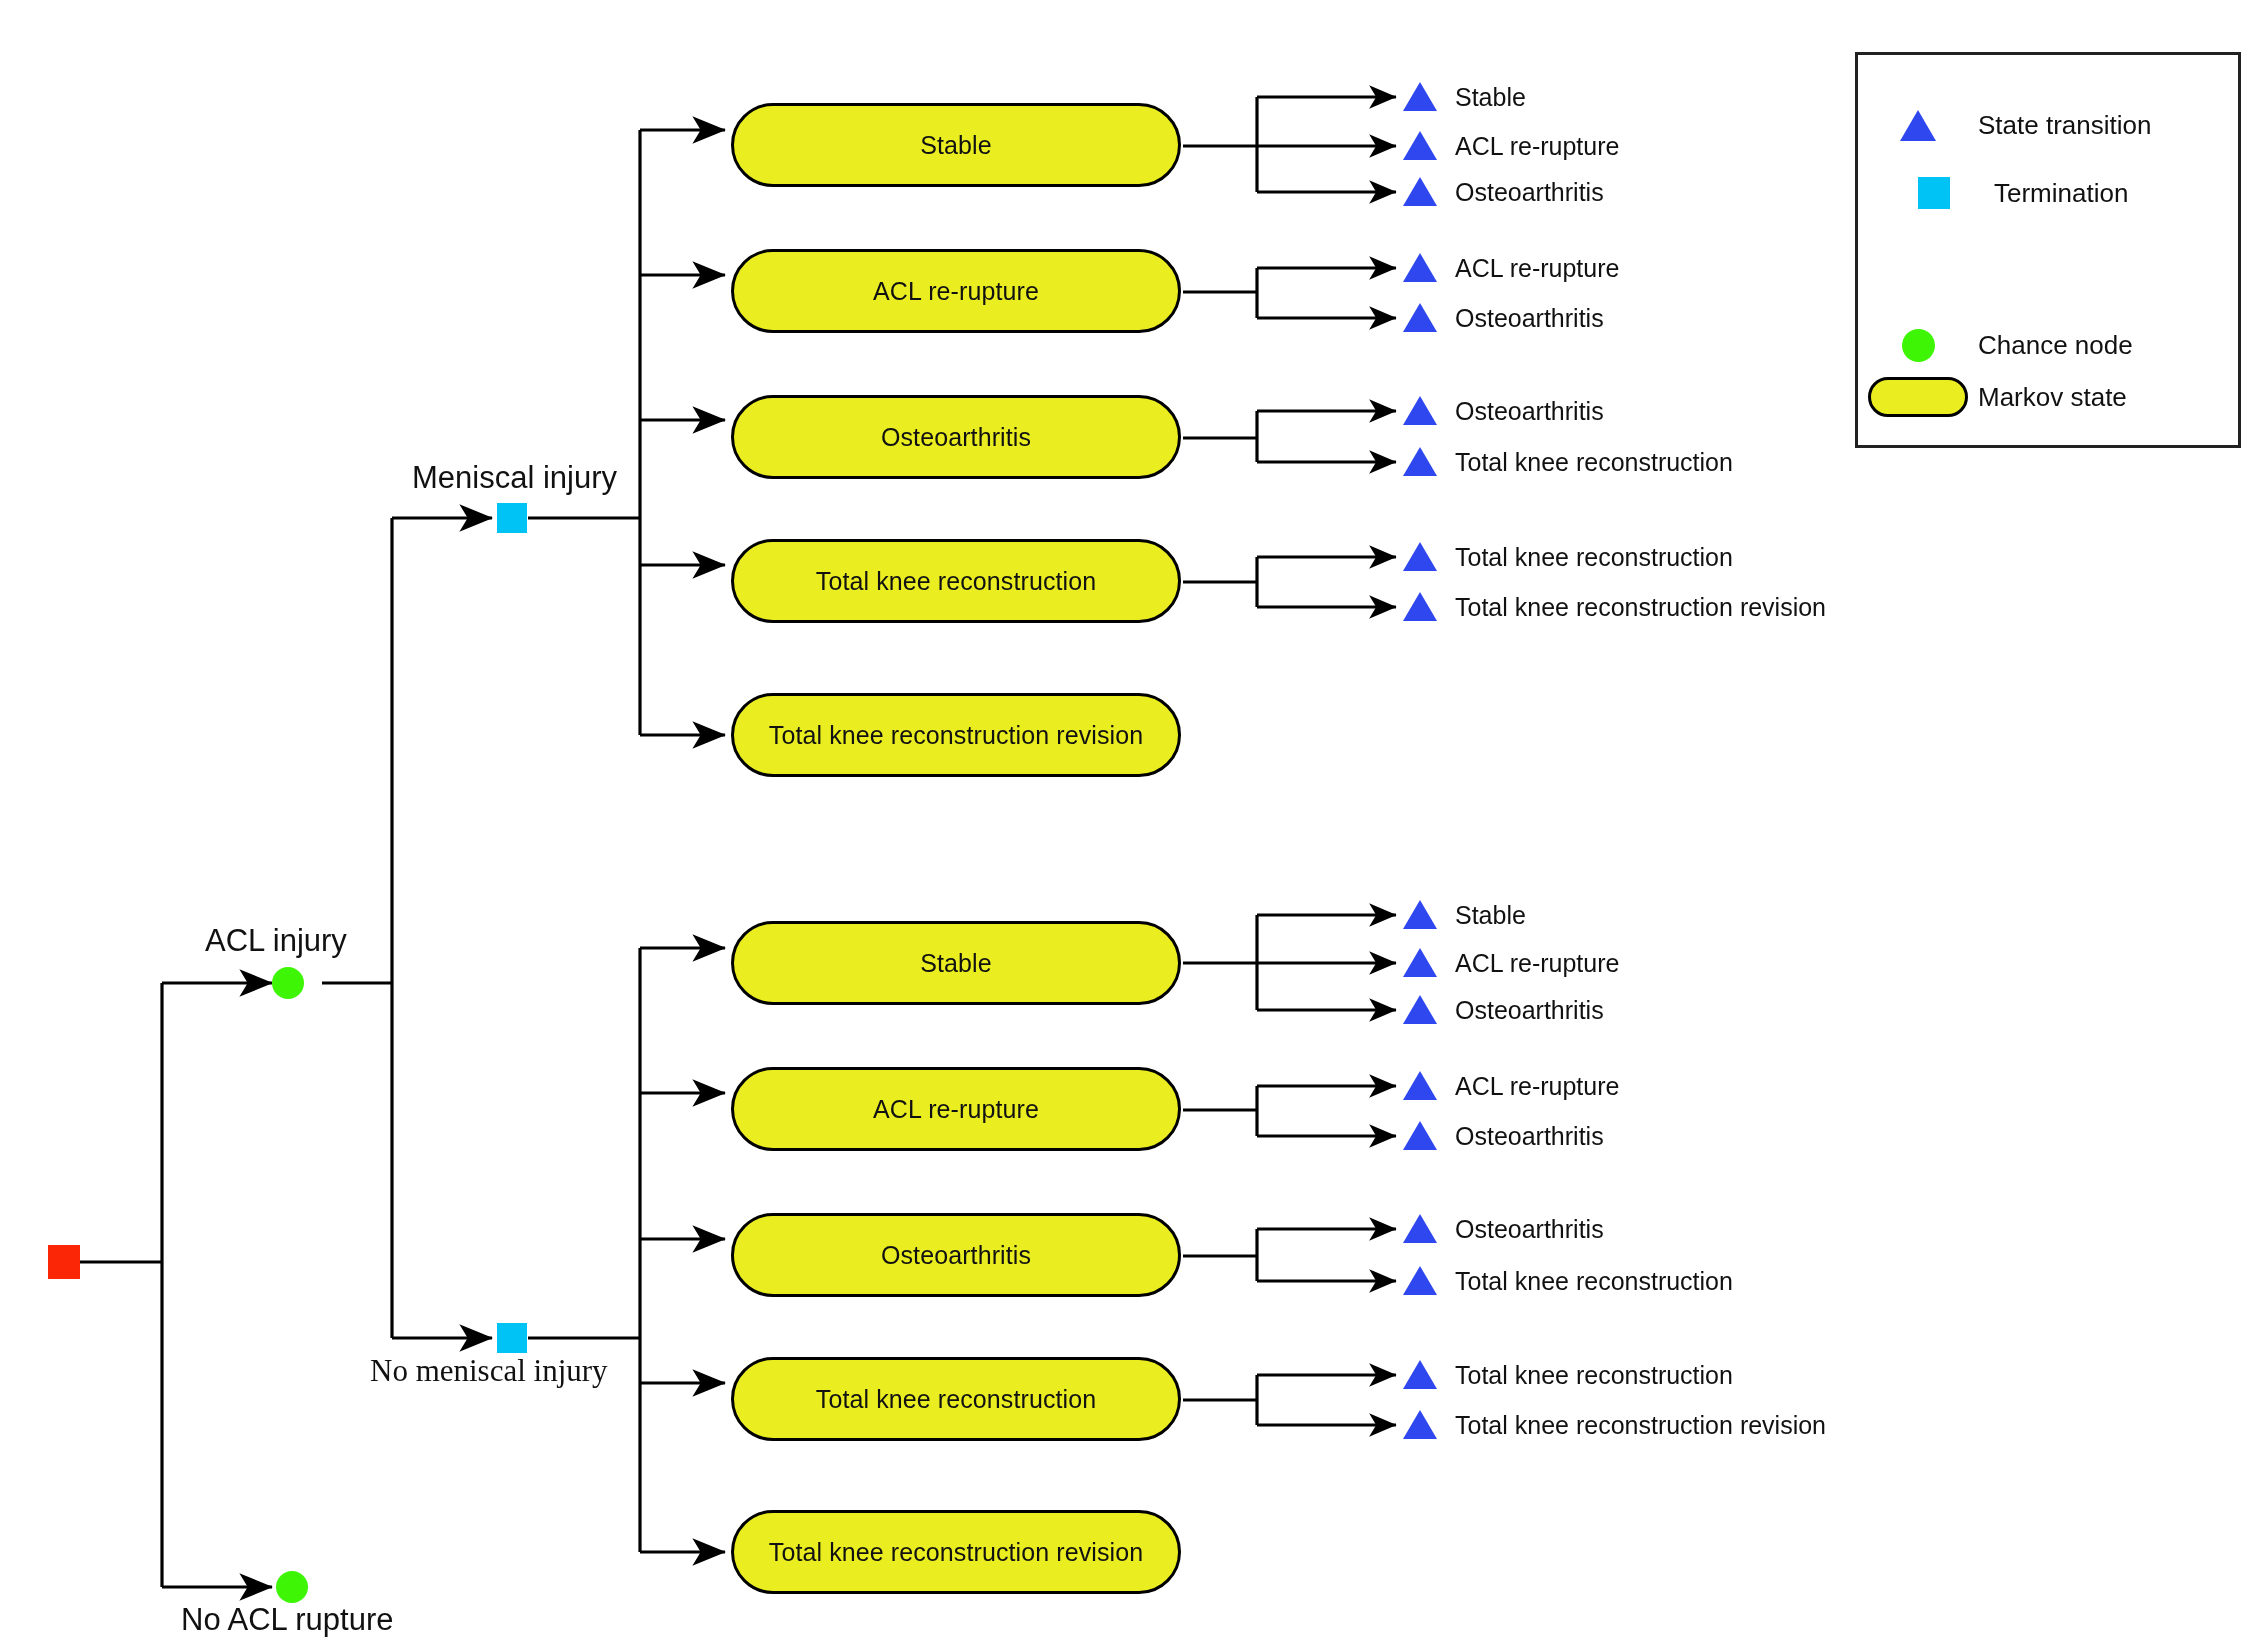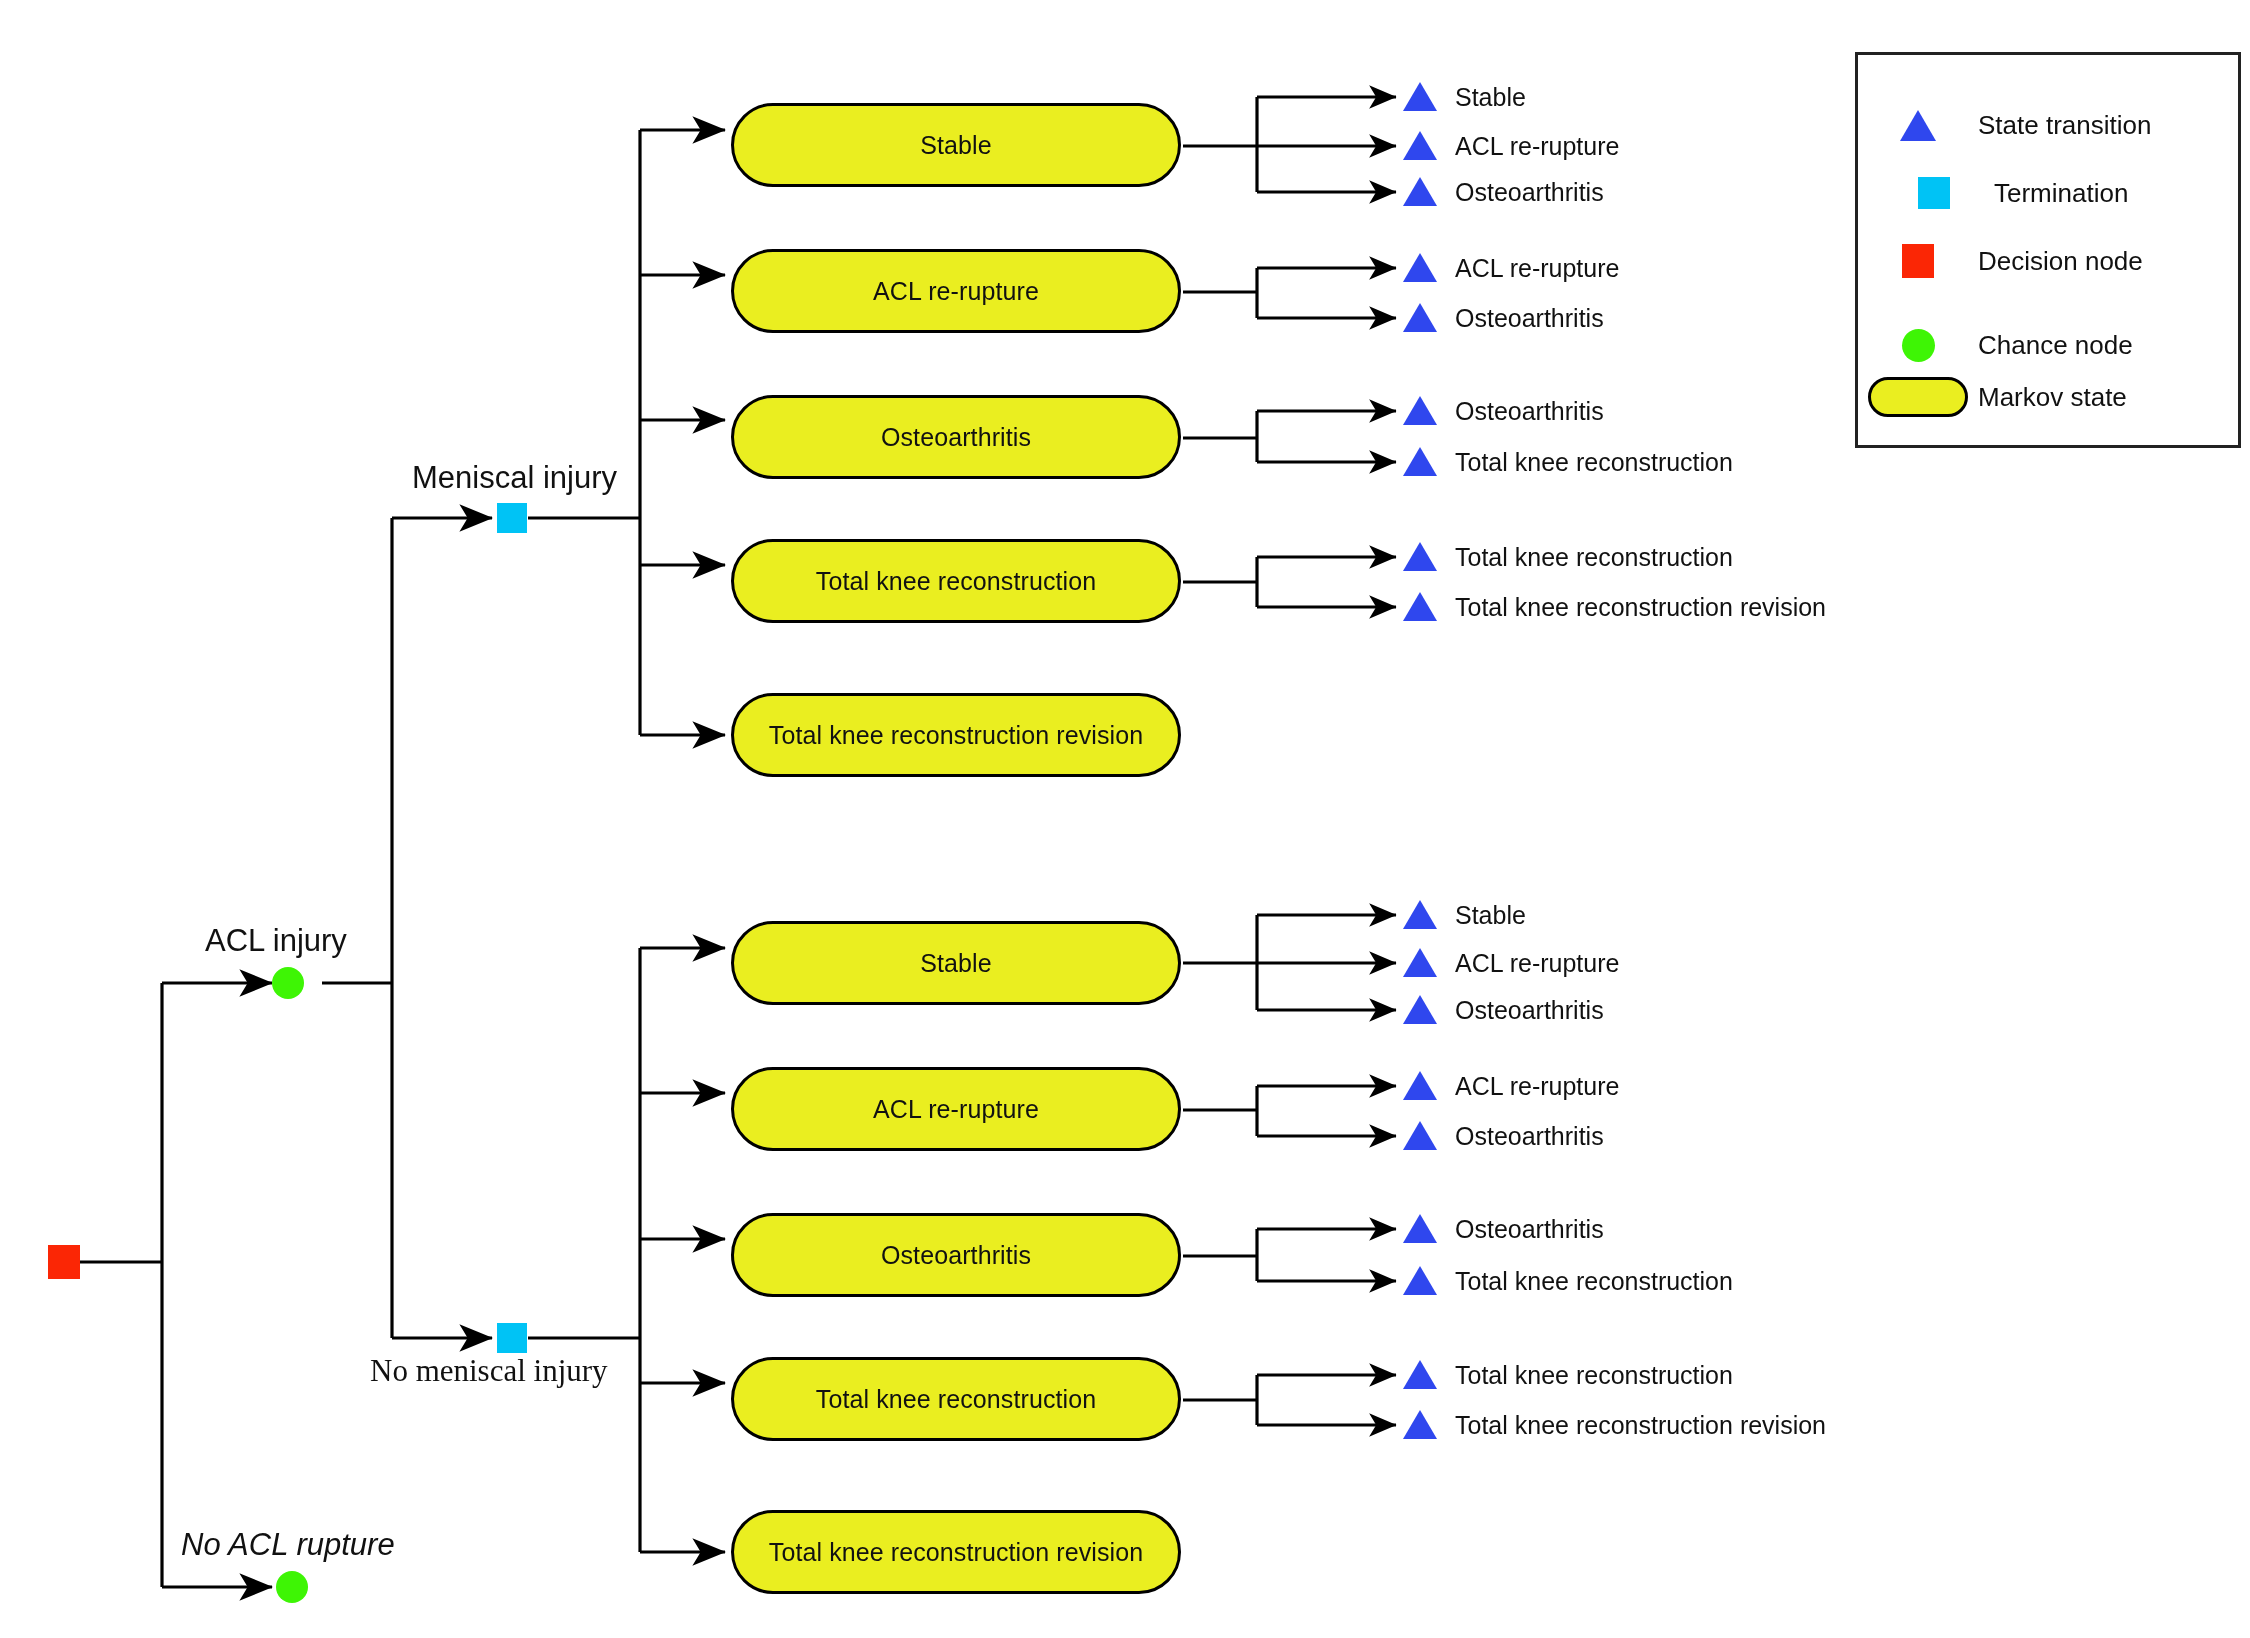--- a/index.html
+++ b/index.html
@@ -229,21 +229,21 @@
       <path d="M1257,1375 L1396,1375" marker-end="url(#ahs)"></path>
       <path d="M1257,1425 L1396,1425" marker-end="url(#ahs)"></path>
     </g>
   </svg>
 
   <div class="node-decision" style="left:48px; top:1245px;"></div>
 
   <div class="branch-label" style="left:205px; top:925px;">ACL injury</div>
   <div class="node-chance" style="left:272px; top:967px;"></div>
 
-  <div class="branch-label" style="left:181px; top:1529px;font-style:italic;">No ACL rupture</div>
+  <div class="branch-label" style="left:181px; top:1604px;">No ACL rupture</div>
   <div class="node-chance" style="left:276px; top:1571px;"></div>
 
   <div class="branch-label" style="left:412px; top:462px;">Meniscal injury</div>
   <div class="node-term" style="left:497px; top:503px;"></div>
 
   <div class="branch-label" style="left:370px; top:1355px;font-family:Liberation Serif, serif;">No meniscal injury</div>
   <div class="node-term" style="left:497px; top:1323px;"></div>
 
   <div class="markov-box" style="left:731px; top:103px;">
     <span class="mlabel">Stable</span>
@@ -348,26 +348,20 @@
       <span class="legend-text">State transition</span>
     </div>
 
     <div class="legend-row" style="top:110px;padding-left:16px;">
       <span class="legend-swatch">
         <span class="sw-sq-cyan"></span>
       </span>
       <span class="legend-text">Termination</span>
     </div>
 
-    <div class="legend-row" style="top:178px;">
-      <span class="legend-swatch">
-        <span class="sw-sq-red"></span>
-      </span>
-      <span class="legend-text">Decision node</span>
-    </div>
 
     <div class="legend-row" style="top:262px;">
       <span class="legend-swatch">
         <span class="sw-circle"></span>
       </span>
       <span class="legend-text">Chance node</span>
     </div>
 
     <div class="legend-row" style="top:314px;">
       <span class="legend-swatch">

